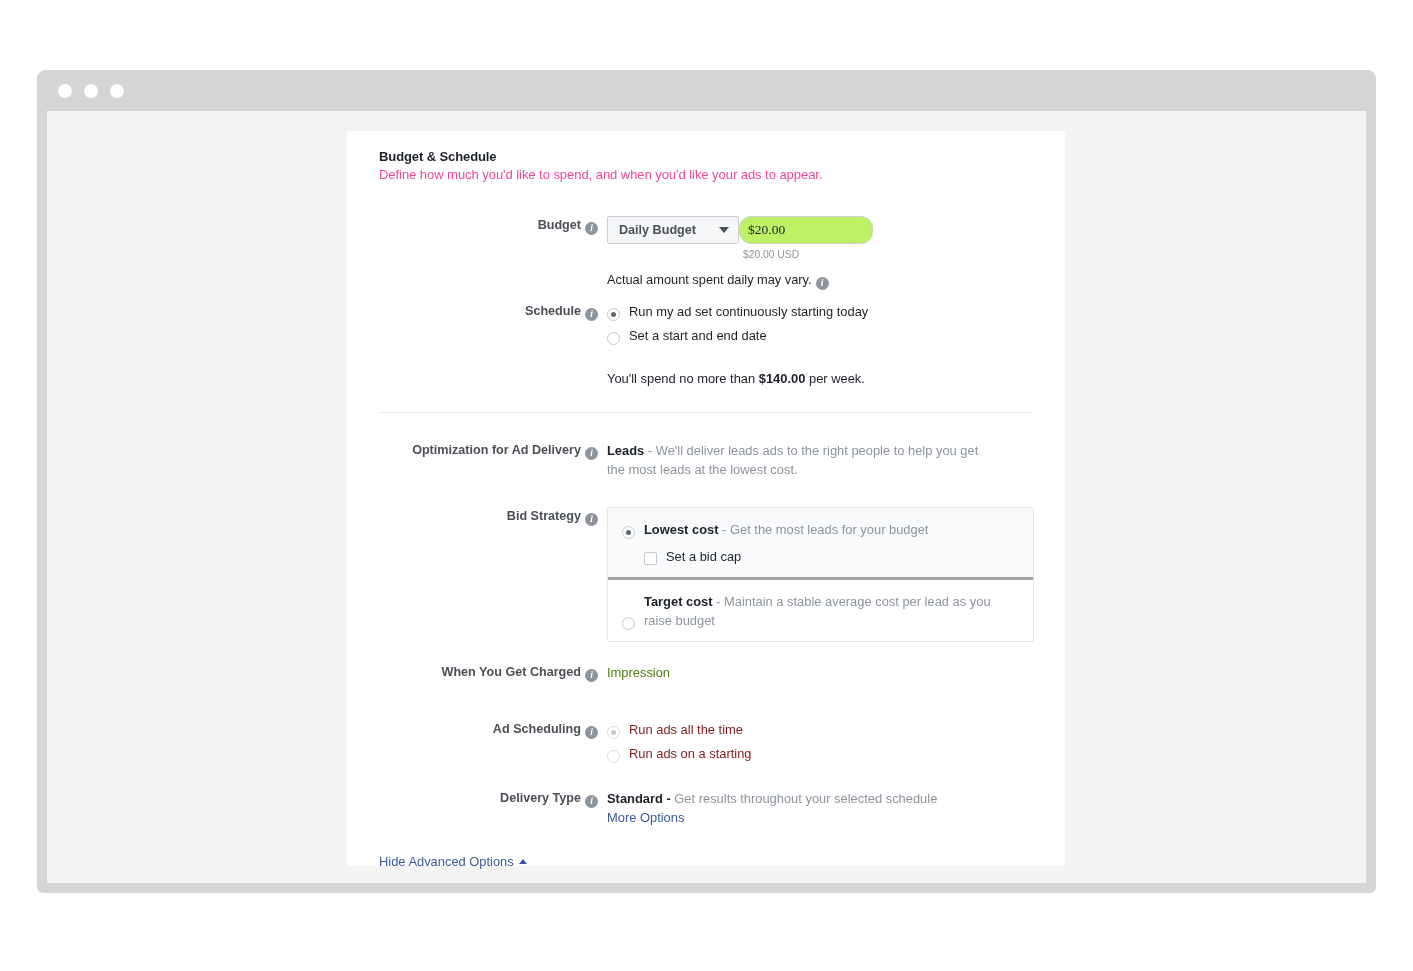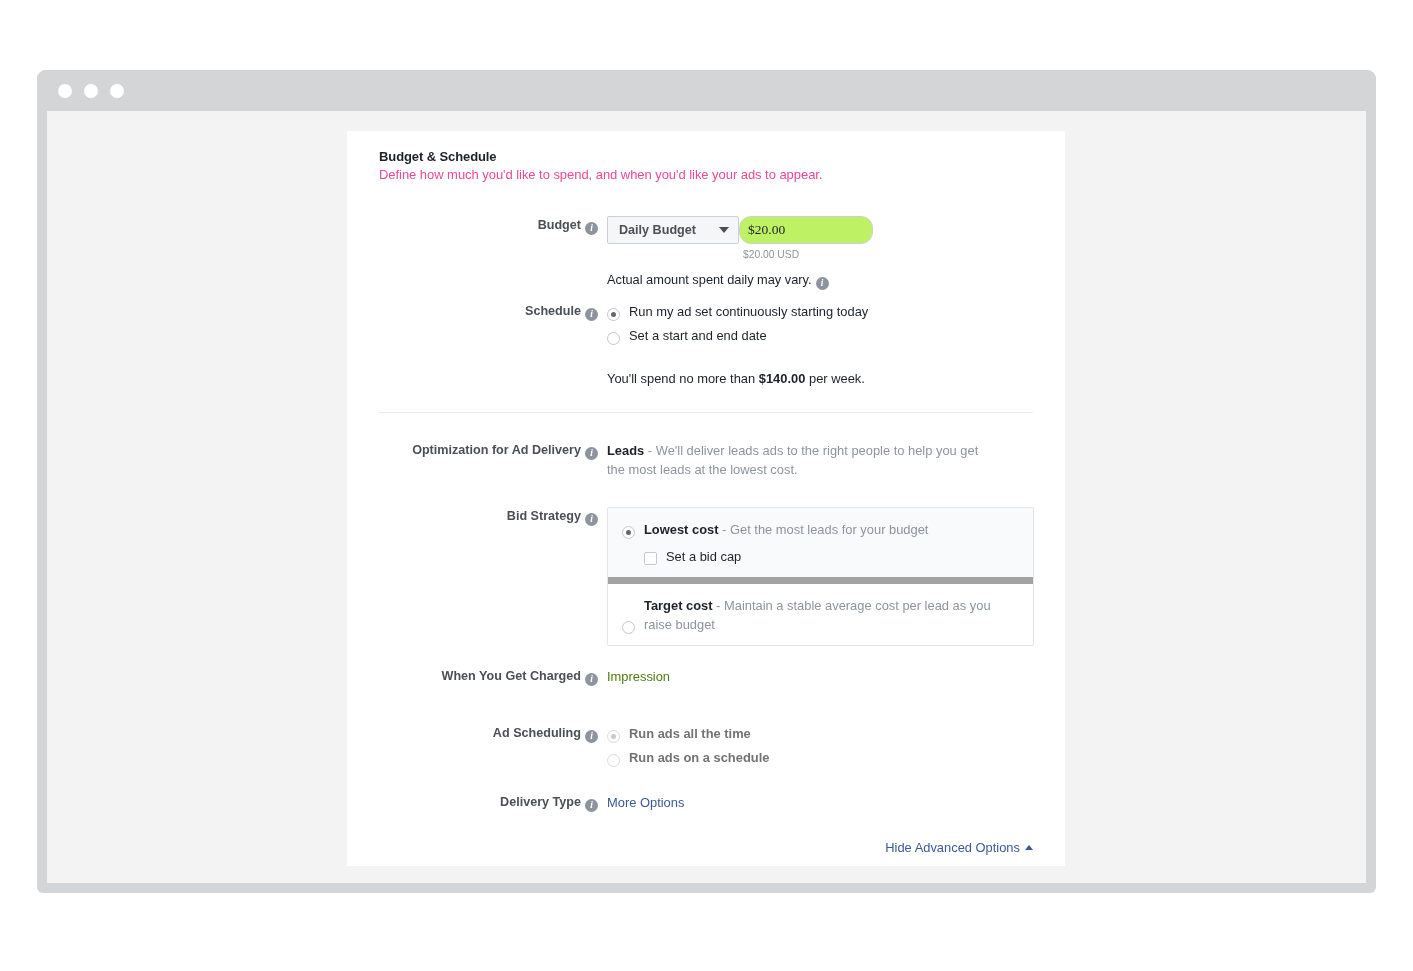--- a/index.html
+++ b/index.html
@@ -171,21 +171,21 @@
     flex: 0 0 auto;
     width: 13px; height: 13px;
     border: 1px solid #c5c9ce;
     background: #ffffff;
     border-radius: 2px;
     margin-right: 9px;
     margin-top: 3px;
     cursor: pointer;
   }
   .opt-label { font-size: 12.9px; color: #1d2129; line-height: 19px; }
-  .opt-label.disabled { color: #737373; font-weight: bold; }
+  .opt-label.disabled { color: #7f1d1d; font-weight: normal; }
 
   .spend-note {
     font-size: 12.9px;
     color: #1d2129;
     margin-top: 26px;
   }
   .spend-note b { font-weight: bold; }
 
   .divider {
     height: 1px;
@@ -197,33 +197,33 @@
   .desc { font-size: 12.9px; line-height: 19px; color: #8d949e; }
   .desc b { color: #1d2129; font-weight: bold; }
 
   
   .bid-box {
     border: 1px solid #e3e5e8;
     border-radius: 2px;
     width: 427px;
   }
   .bid-row { padding: 12px 14px 11px 14px; }
-  .bid-row.selected { background: #f9fafb; border-bottom: 7px solid #a3a3a3; }
+  .bid-row.selected { background: #f9fafb; border-bottom: 3px solid #a3a3a3; }
   .bid-sub { display: flex; align-items: center; margin: 8px 0 0 22px; }
 
   
   .link {
     color: #3b5998;
     font-size: 12.9px;
     text-decoration: none;
     cursor: pointer;
   }
 
   .hide-adv {
-    text-align: right;
+    text-align: left;
     margin-top: 26px;
     padding-bottom: 20px;
   }
   .caret-up {
     display: inline-block;
     width: 0; height: 0;
     border-left: 4px solid transparent;
     border-right: 4px solid transparent;
     border-bottom: 5px solid #3b5998;
     margin-left: 5px;
@@ -348,30 +348,31 @@
           <div class="row-label">
             <span>Ad Scheduling</span><span class="info-icon">i</span>
           </div>
           <div class="row-field">
             <div class="opt">
               <span class="radio disabled checked"></span>
               <span class="opt-label disabled">Run ads all the time</span>
             </div>
             <div class="opt">
               <span class="radio disabled"></span>
-              <span class="opt-label disabled">Run ads on a schedule</span>
+              <span class="opt-label disabled">Run ads on a starting</span>
             </div>
           </div>
         </div>
 
         <div class="row mt-gap">
           <div class="row-label">
             <span>Delivery Type</span><span class="info-icon">i</span>
           </div>
           <div class="row-field">
+            <div class="desc"><b>Standard - </b><span>Get results throughout your selected schedule</span></div>
             <a class="link">More Options</a>
           </div>
         </div>
 
         <div class="hide-adv">
           <a class="link"><span>Hide Advanced Options</span><span class="caret-up"></span></a>
         </div>
 
       </div>
     </div>

